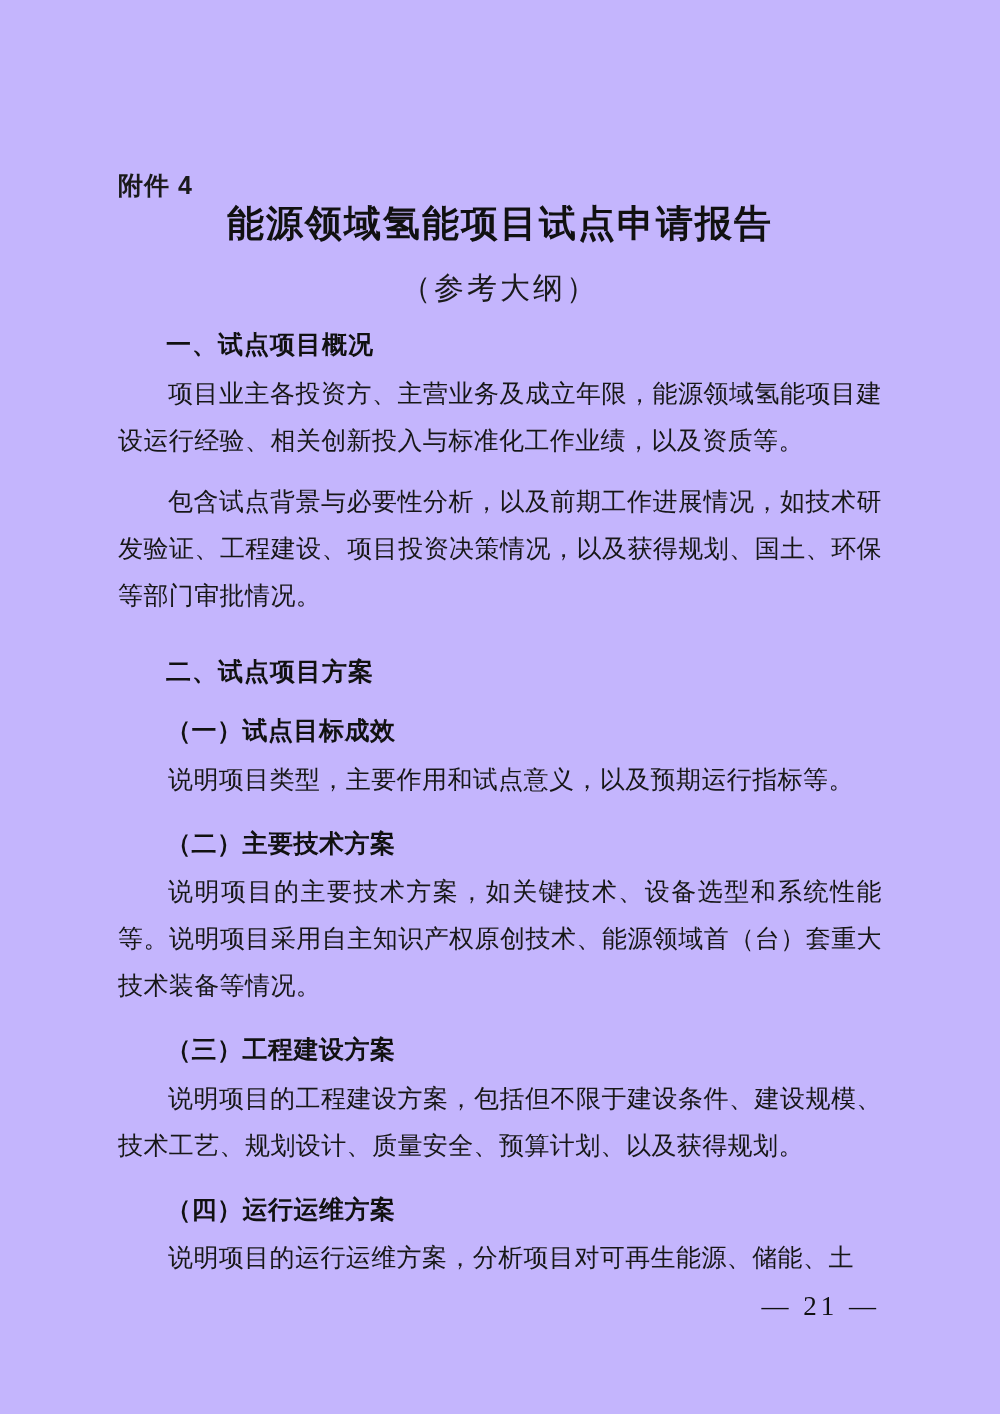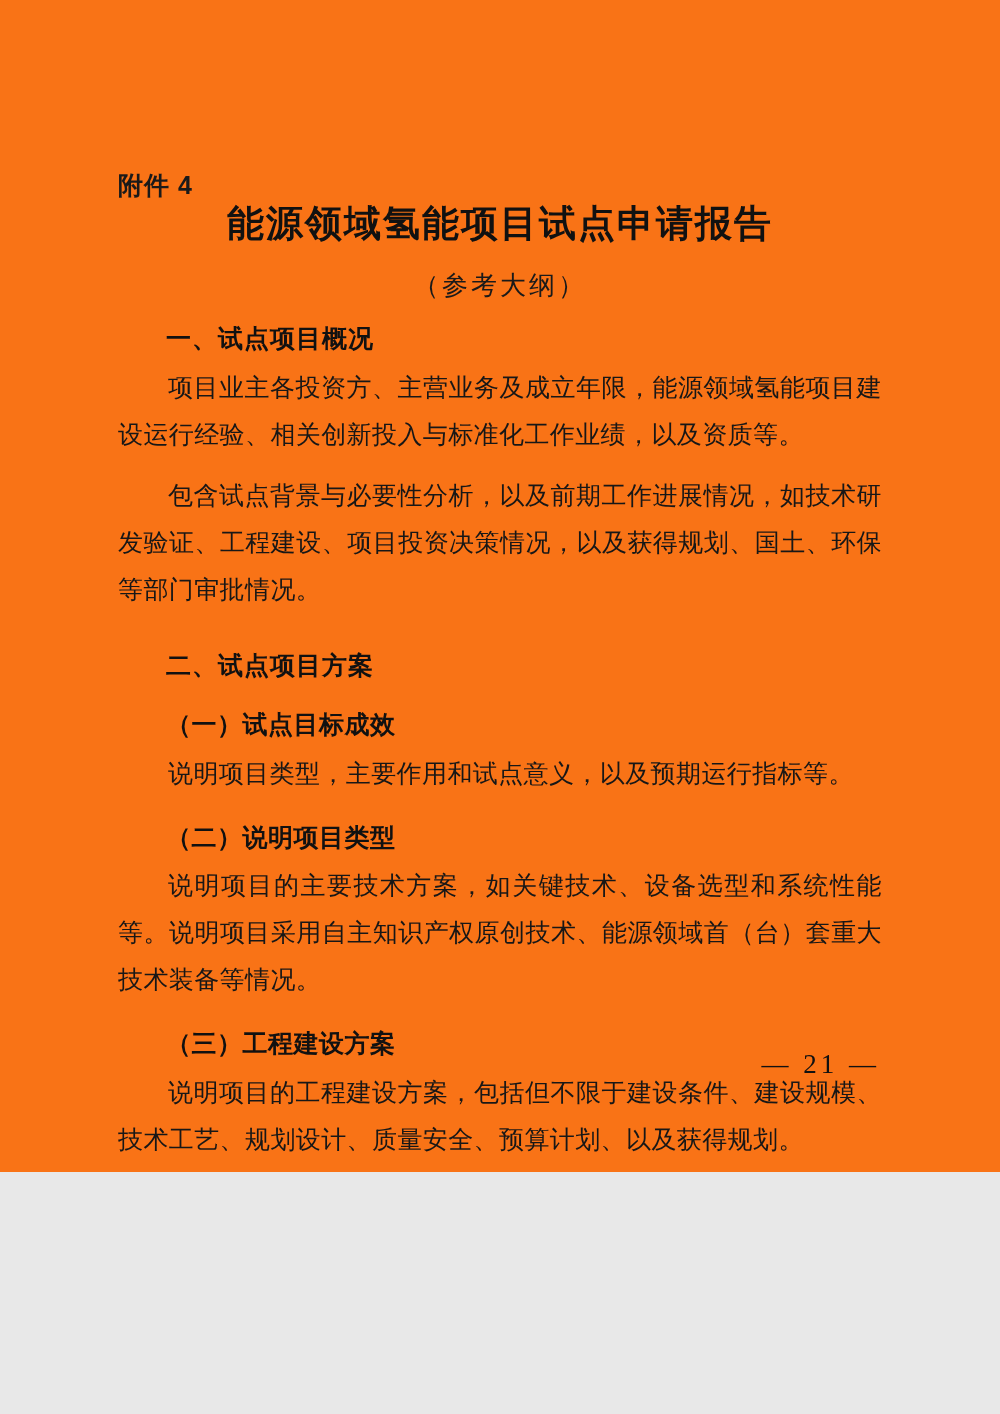--- a/index.html
+++ b/index.html
@@ -5,22 +5,22 @@
   html, body {
     margin: 0;
     padding: 0;
     background: #e8e8e8;
   }
   body {
     font-family: "Liberation Serif", "DejaVu Serif", serif;
   }
   .page {
     width: 1000px;
-    height: 1172px;
-    background: #f97316;
+    height: 1414px;
+    background: #c4b5fd;
     margin: 0 auto;
     position: relative;
     box-sizing: border-box;
     overflow: hidden;
   }
   .content {
     position: absolute;
     left: 118px;
     top: 170px;
     width: 764px;
@@ -38,21 +38,21 @@
     font-family: "Liberation Sans", sans-serif;
     font-weight: bold;
     font-size: 37px;
     color: #111111;
     letter-spacing: 2px;
     line-height: 1.3;
   }
   .doc-subtitle {
     text-align: center;
     font-family: "Liberation Serif", serif;
-    font-size: 26px;
+    font-size: 30px;
     color: #1a1a1a;
     letter-spacing: 3px;
     margin-top: 20px;
   }
   .section-heading {
     font-family: "Liberation Sans", sans-serif;
     font-weight: bold;
     font-size: 25px;
     color: #111111;
     letter-spacing: 1px;
@@ -111,21 +111,21 @@
     <div class="para tight">项目业主各投资方、主营业务及成立年限，能源领域氢能项目建设运行经验、相关创新投入与标准化工作业绩，以及资质等。</div>
 
     <div class="para">包含试点背景与必要性分析，以及前期工作进展情况，如技术研发验证、工程建设、项目投资决策情况，以及获得规划、国土、环保等部门审批情况。</div>
 
     <div class="section-heading">二、试点项目方案</div>
 
     <div class="sub-heading">（一）试点目标成效</div>
 
     <div class="para tight">说明项目类型，主要作用和试点意义，以及预期运行指标等。</div>
 
-    <div class="sub-heading">（二）说明项目类型</div>
+    <div class="sub-heading">（二）主要技术方案</div>
 
     <div class="para tight">说明项目的主要技术方案，如关键技术、设备选型和系统性能等。说明项目采用自主知识产权原创技术、能源领域首（台）套重大技术装备等情况。</div>
 
     <div class="sub-heading">（三）工程建设方案</div>
 
     <div class="para tight">说明项目的工程建设方案，包括但不限于建设条件、建设规模、技术工艺、规划设计、质量安全、预算计划、以及获得规划。</div>
 
     <div class="sub-heading">（四）运行运维方案</div>
 
     <div class="para tight">说明项目的运行运维方案，分析项目对可再生能源、储能、土</div>

